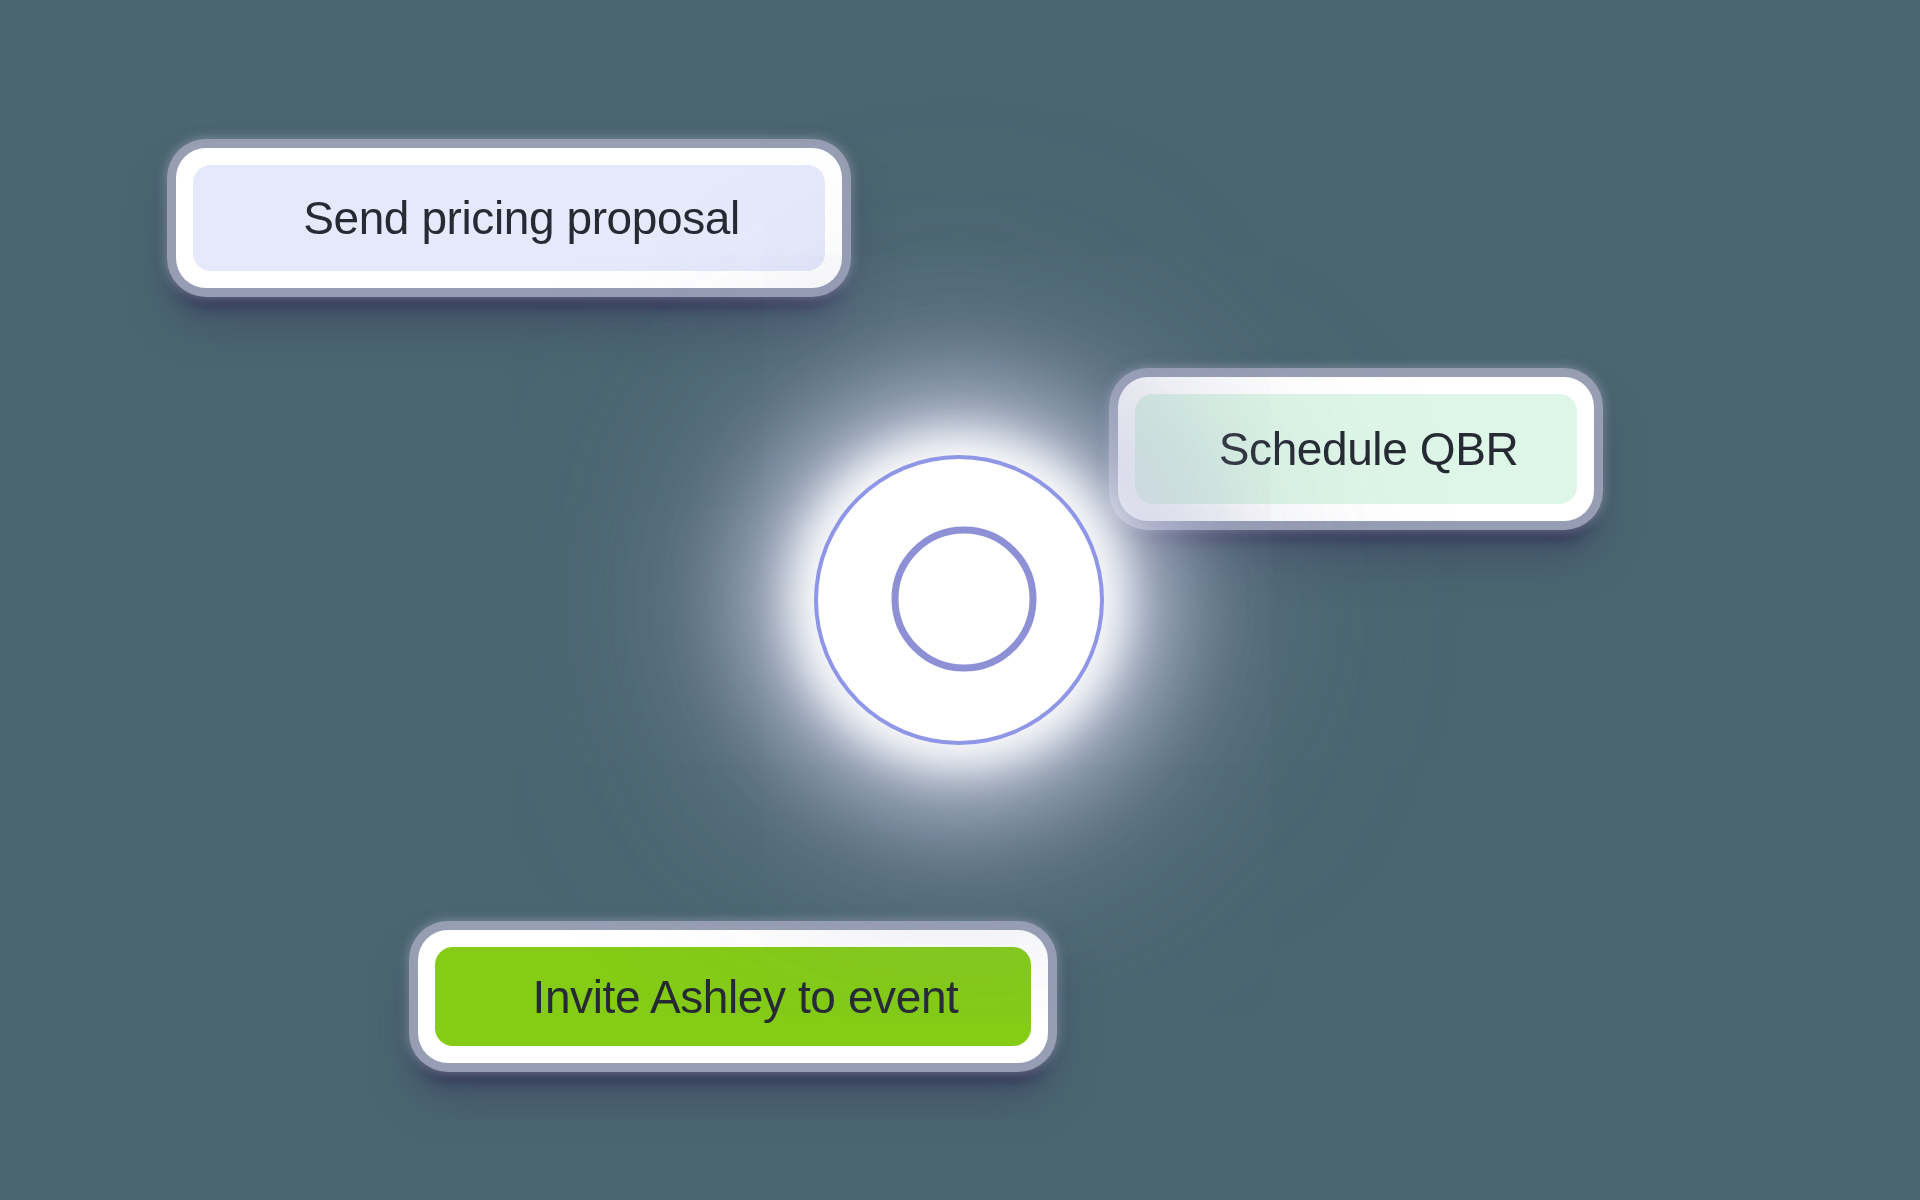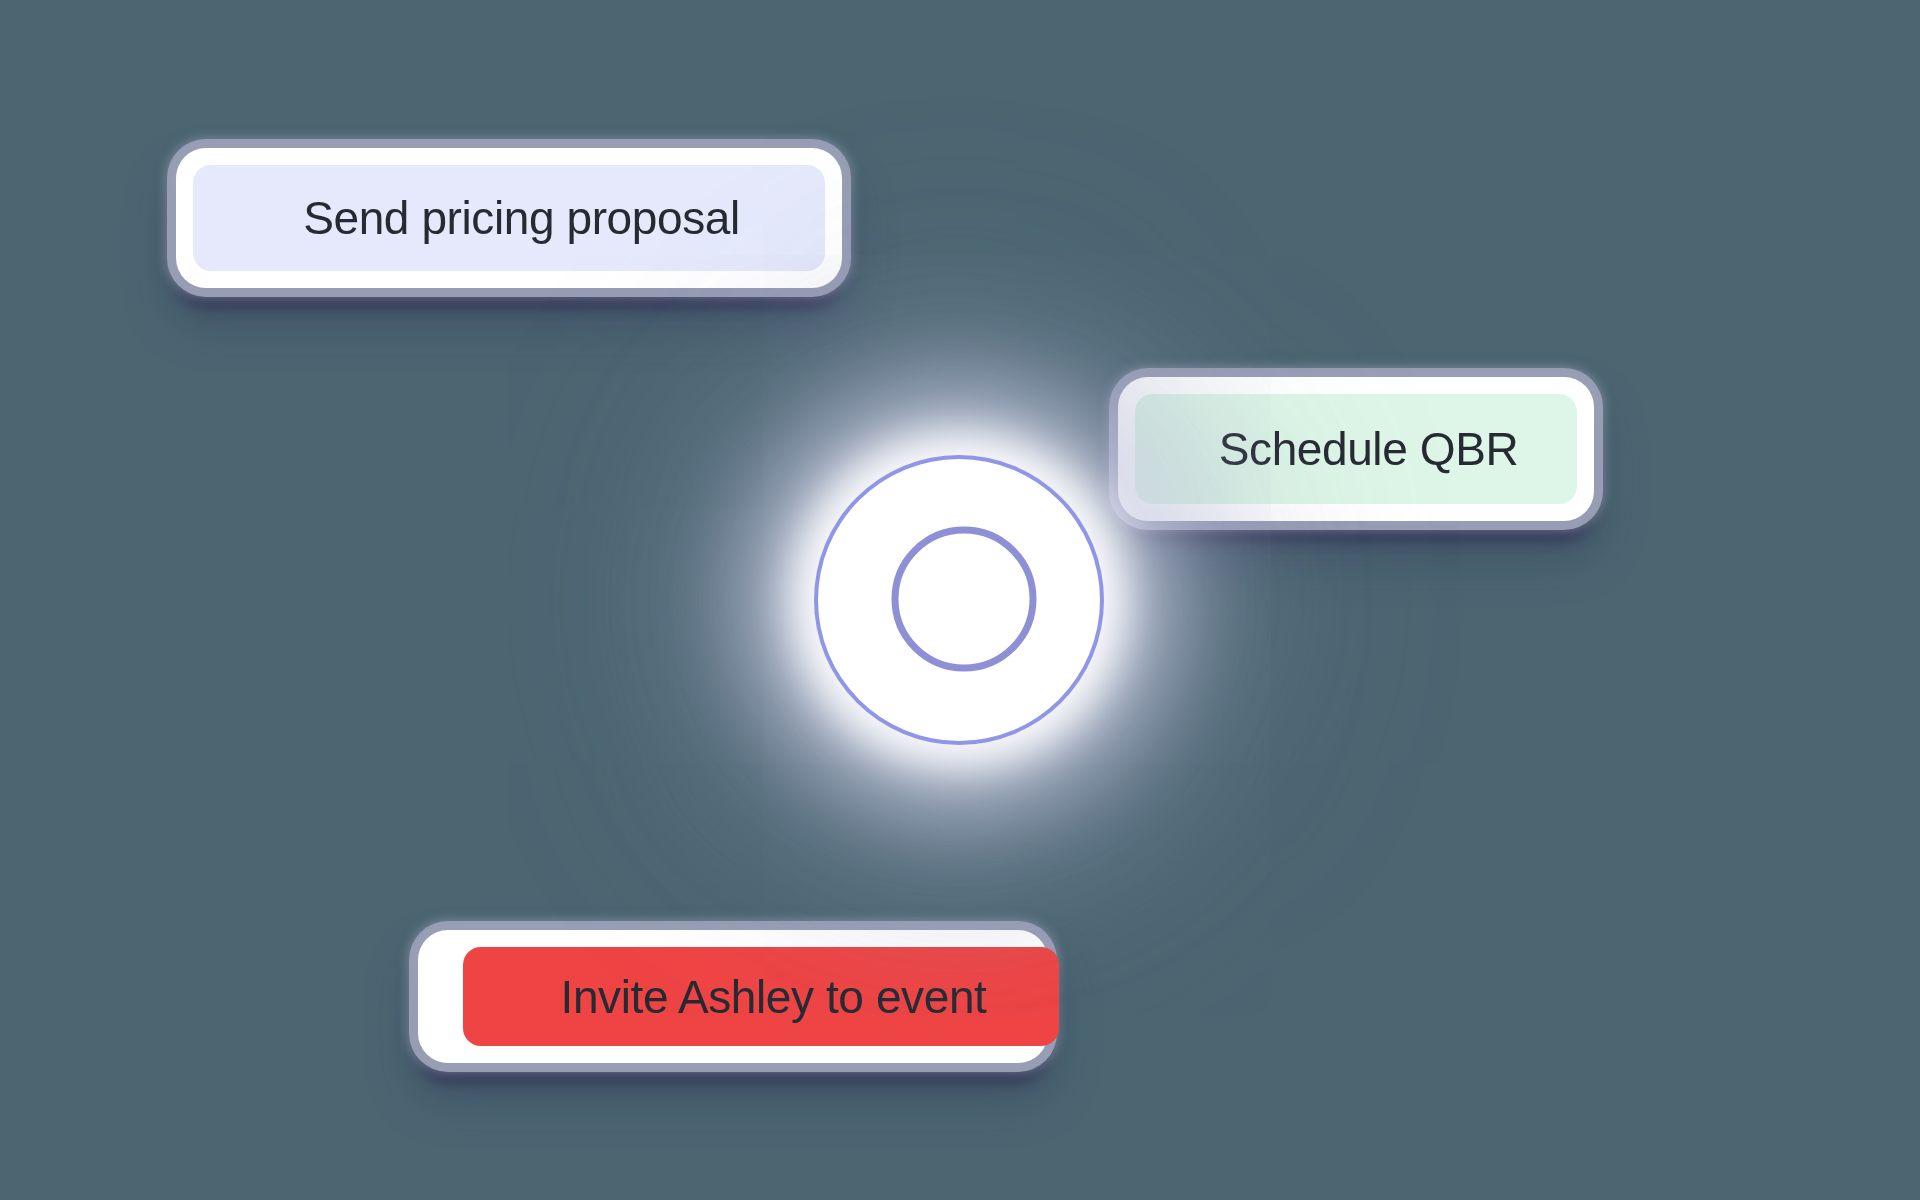--- a/index.html
+++ b/index.html
@@ -80,21 +80,21 @@
     </div>
   </div>
 
   <div class="card card--qbr">
     <div class="card-inner" style="background: rgb(221, 246, 231);">
       <span class="card-label">Schedule QBR</span>
     </div>
   </div>
 
   <div class="card card--invite">
-    <div class="card-inner" style="background: #ef4444; margin-left: 28px;">
+    <div class="card-inner" style="background: #84cc16;">
       <span class="card-label">Invite Ashley to event</span>
     </div>
   </div>
 
   <div class="orb">
     <div class="orb-ring"></div>
   </div>
 
 </div>
 

